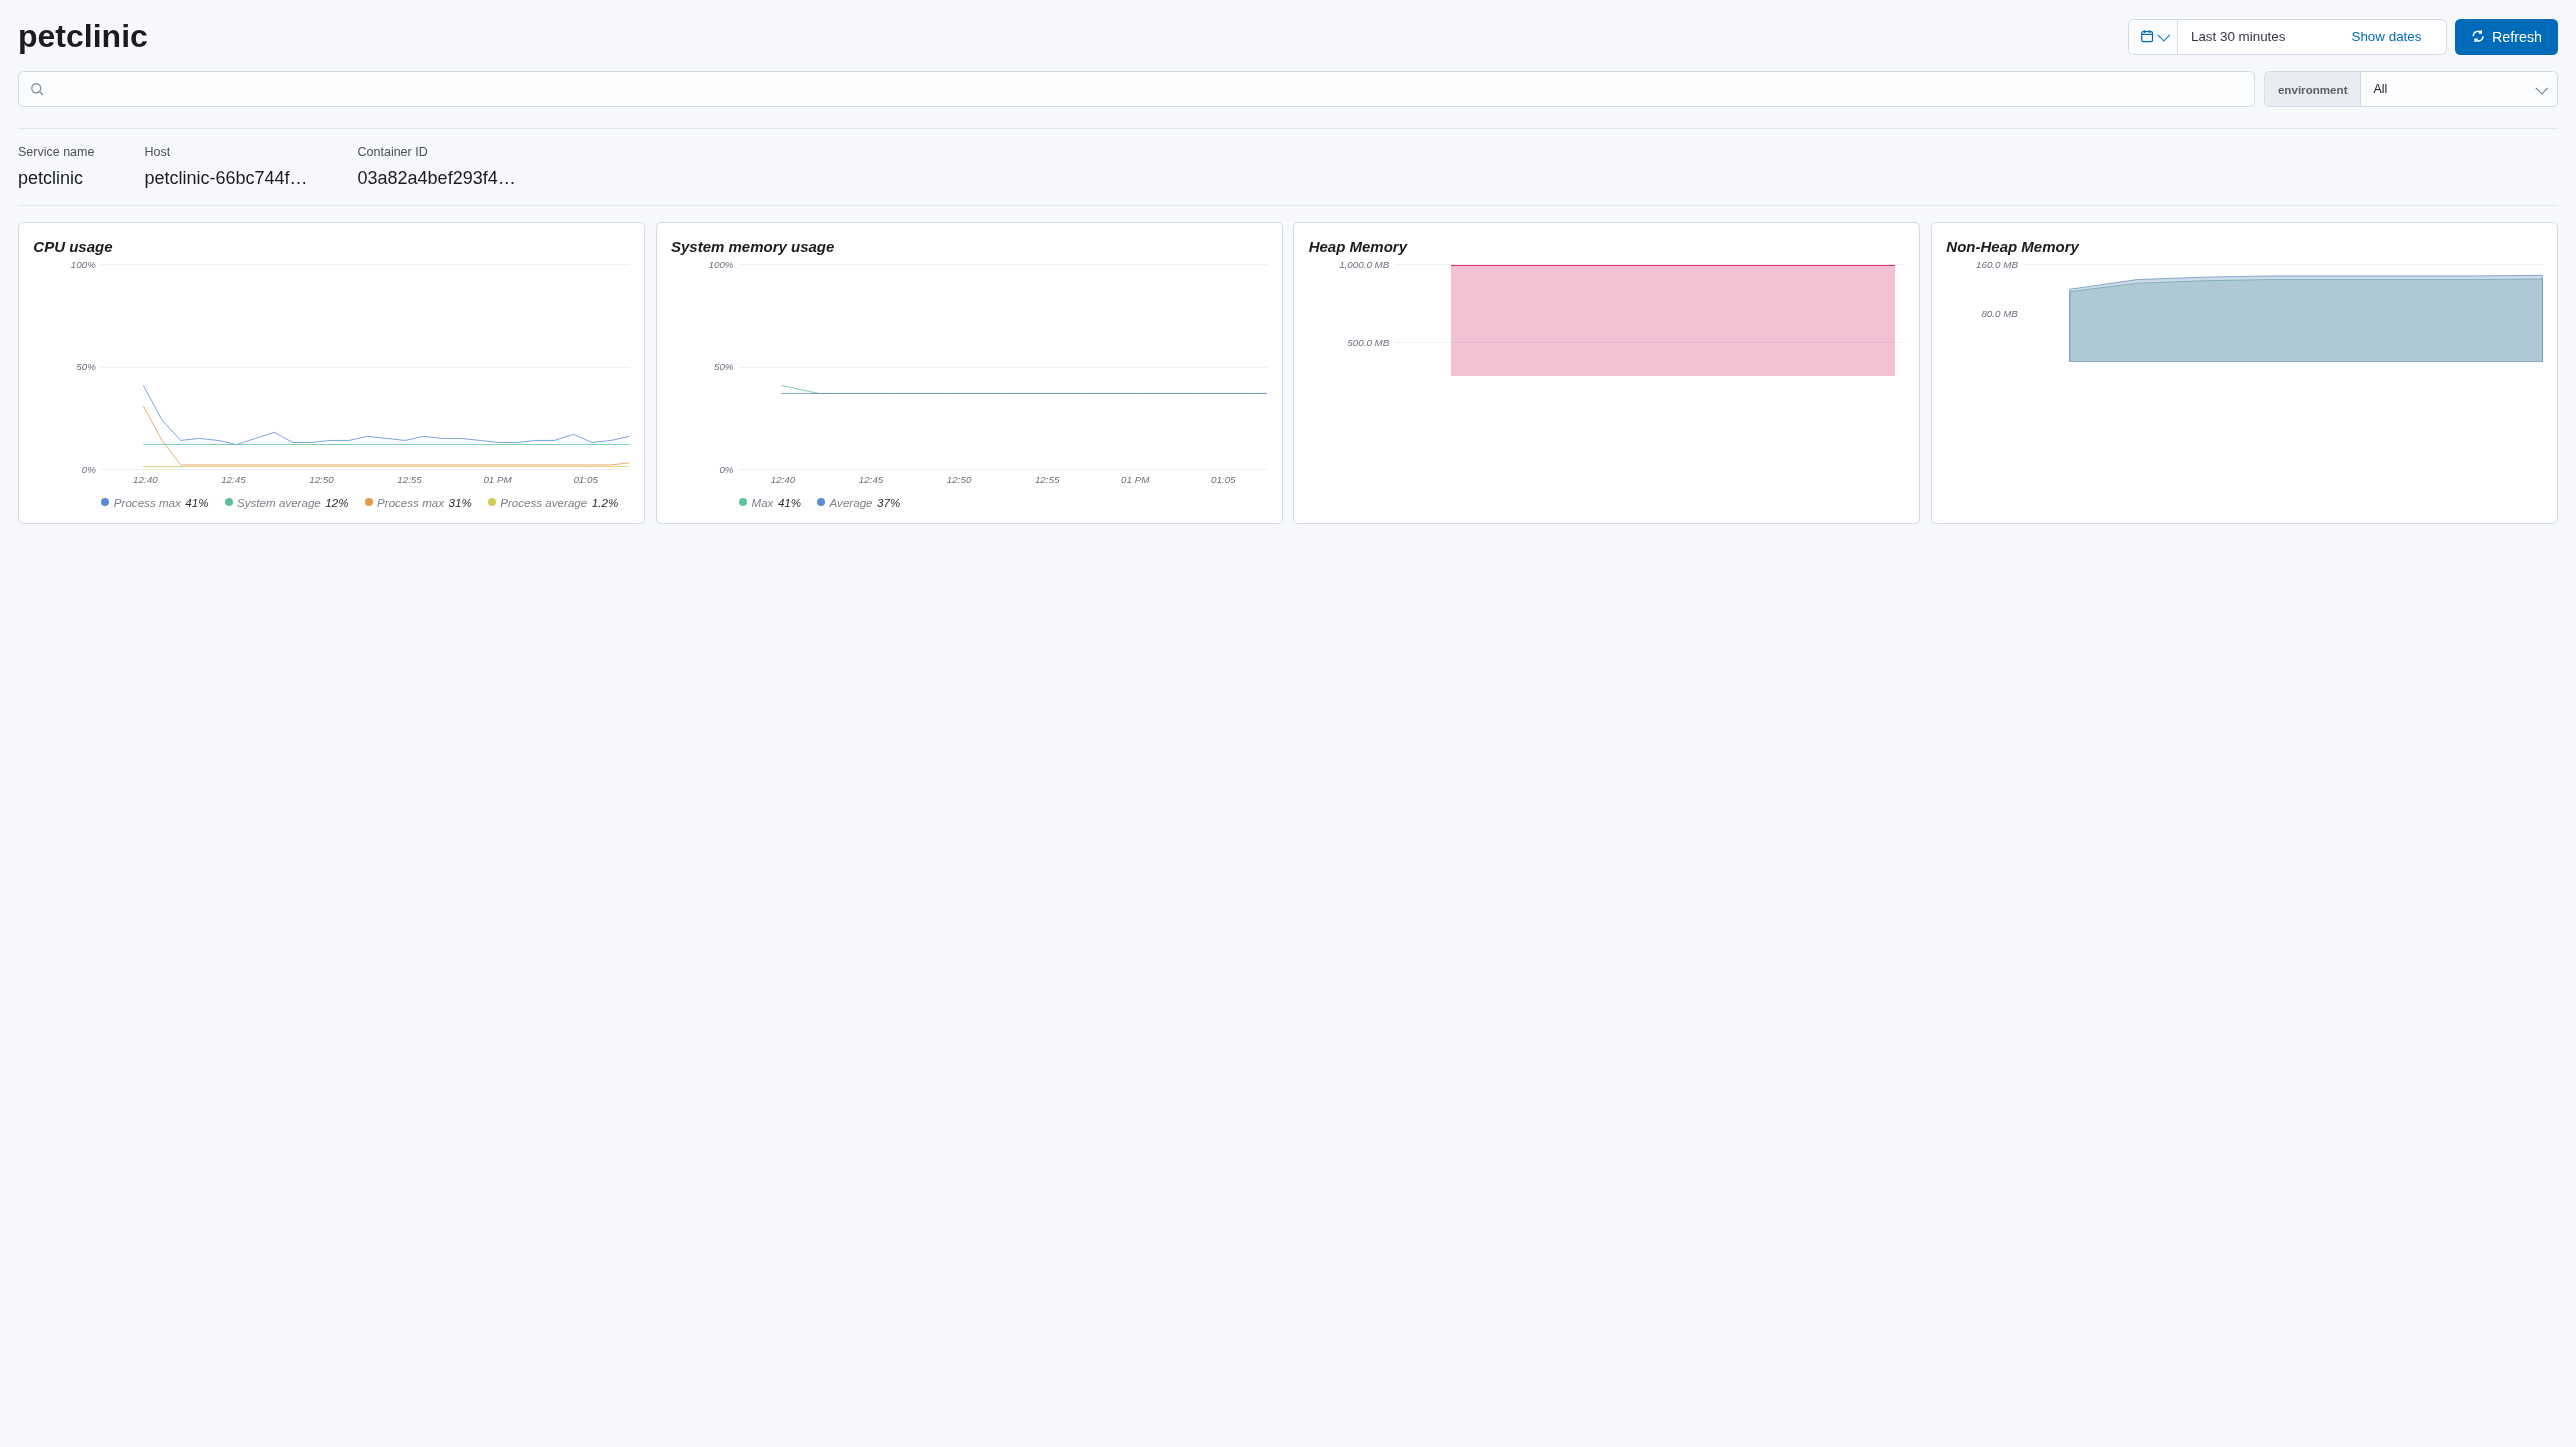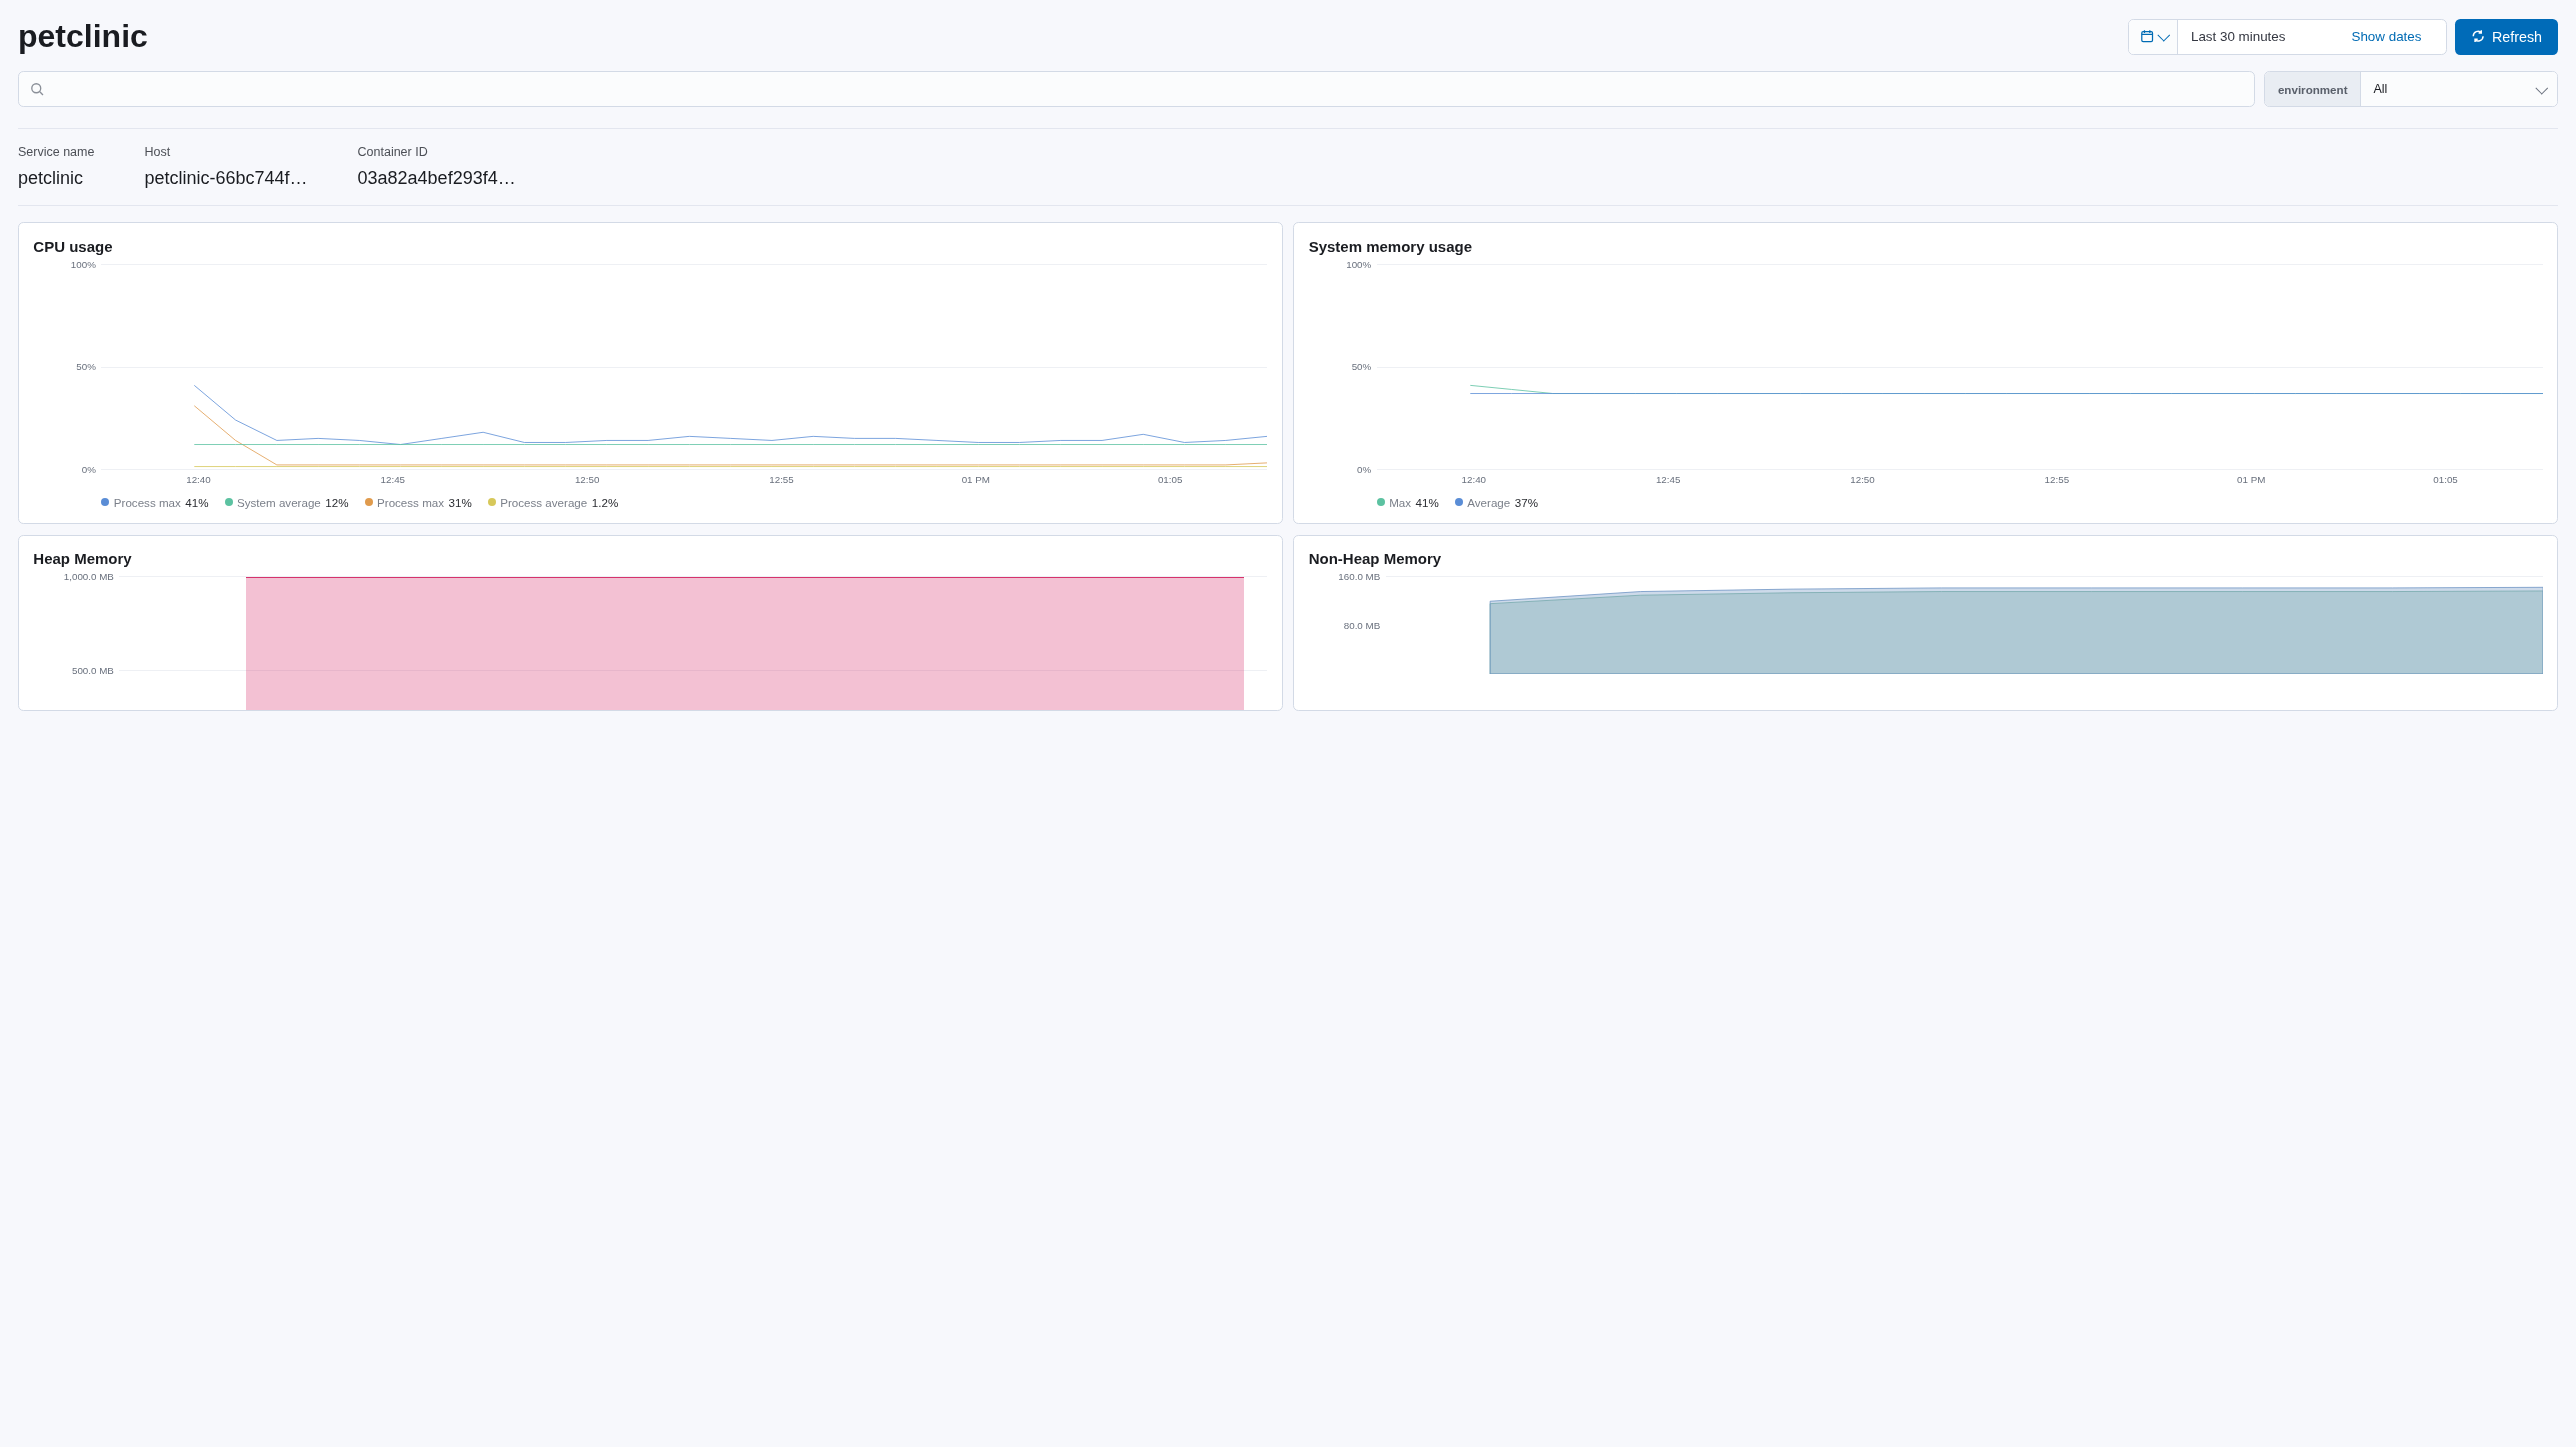--- a/index.html
+++ b/index.html
@@ -126,22 +126,23 @@
   .info-row {
     display: flex;
     gap: 50px;
     padding-bottom: 16px;
   }
   .info-block { display: flex; flex-direction: column; gap: 9px; }
   .info-label { font-size: 12.5px; color: #4c4f56; }
   .info-value { font-size: 18px; font-weight: 500; color: #1a1c21; }
   .charts-grid {
     display: grid;
-    grid-template-columns: 1fr 1fr;
+    grid-template-columns: 1fr 1fr 1fr 1fr;
     gap: 10.7px;
+    font-style: italic;
   }
   .panel {
     background: #fff;
     border: 0.9px solid #d3dae6;
     border-radius: 5.4px;
     padding: 14.3px;
   }
   .panel-title {
     font-size: 15px;
     font-weight: 700;
@@ -353,21 +354,21 @@
         <div class="legend-item">
           <span class="legend-dot" style="background: rgb(90, 141, 214);"></span>
           <span class="legend-name">Average</span>
           <span class="legend-val">37%</span>
         </div>
       </div>
   </div>
 
   <div class="panel" style="padding-bottom:0; overflow:hidden;">
     <div class="panel-title">Heap Memory</div>
-    <div class="chart-area" style="height:134px">
+    <div class="chart-area" style="height:112px">
       <div class="y-axis" style="width:86px">
         <span class="y-tick" style="top:0%">1,000.0 MB</span>
         <span class="y-tick" style="top:70%">500.0 MB</span>
       </div>
       <div class="plot">
         <div class="gridline" style="top:70%"></div>
         <div class="area-fill" style="left:11%; right:2%; top:0; bottom:0; background:rgba(214,51,108,0.3); border-top:1.8px solid #d6336c;"></div>
       </div>
     </div>
   </div>

